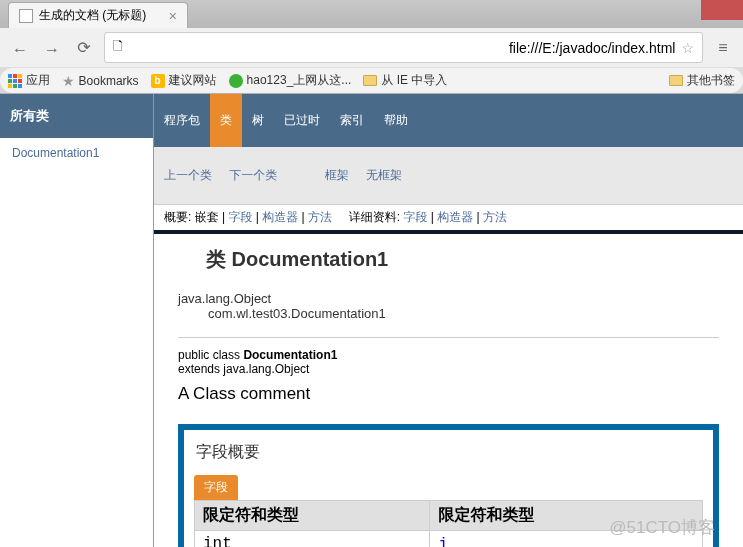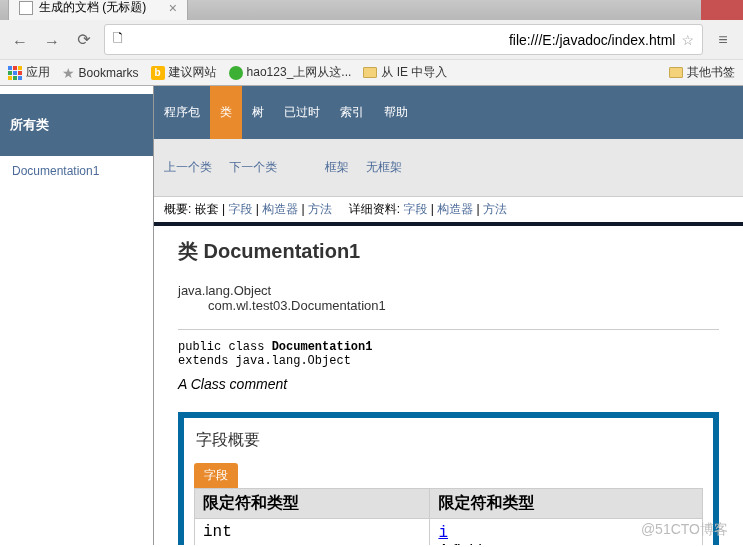--- a/index.html
+++ b/index.html
@@ -1,67 +1,67 @@
 <!DOCTYPE html>
 <html><head>
 <meta charset="utf-8">
 <style>
 * { box-sizing: border-box; margin: 0; padding: 0; }
 body { font-family: Arial, "Microsoft YaHei", sans-serif; font-size: 12px; background: #fff; width: 743px; height: 547px; overflow: hidden; position: relative; }
 .browser-chrome { background: linear-gradient(#e8e8e8, #d8d8d8); border-bottom: 1px solid #b0b0b0; }
-.tab-bar { display: flex; align-items: flex-end; height: 20px; padding-left: 8px; background: linear-gradient(#c8c8c8, #b8b8b8); }
+.tab-bar { display: flex; align-items: flex-end; height: 28px; padding-left: 8px; background: linear-gradient(#c8c8c8, #b8b8b8); }
 .tab { background: #f5f5f5; border: 1px solid #aaa; border-bottom: none; border-radius: 4px 4px 0 0; padding: 4px 10px; display: flex; align-items: center; gap: 6px; font-size: 12px; min-width: 180px; }
 .tab .page-icon { width: 14px; height: 14px; border: 1px solid #999; background: #fff; }
 .tab .close { color: #888; cursor: pointer; margin-left: auto; font-size: 14px; }
 .addr-bar { display: flex; align-items: center; padding: 4px 8px; gap: 8px; background: #f0f0f0; }
 .nav-btn { width: 24px; height: 24px; display: flex; align-items: center; justify-content: center; color: #666; border-radius: 3px; font-size: 16px; }
 .url-box { flex: 1; background: #fff; border: 1px solid #ccc; border-radius: 3px; padding: 4px 8px; display: flex; align-items: center; gap: 6px; }
 .url-box input { border: none; outline: none; flex: 1; font-size: 14px; background: transparent; text-align: right; }
-.bookmark-bar { display: flex; align-items: center; gap: 12px; padding: 4px 8px; background: #f3f3f3; border-top: 1px solid #ddd; font-size: 12px; }
+.bookmark-bar { display: flex; align-items: center; gap: 12px; padding: 4px 8px; background: #f3f3f3; border-top: 1px solid #ddd; font-size: 12px; border-radius: 13px; }
 .bm-item { display: flex; align-items: center; gap: 4px; color: #333; cursor: pointer; }
 .apps-icon { display: inline-grid; grid-template-columns: repeat(3,4px); grid-gap: 1px; }
 .apps-icon span { width: 4px; height: 4px; background: #4285f4; }
 .apps-icon span:nth-child(2){background:#ea4335;} .apps-icon span:nth-child(3){background:#fbbc05;}
 .apps-icon span:nth-child(4){background:#34a853;} .apps-icon span:nth-child(5){background:#4285f4;}
 .apps-icon span:nth-child(6){background:#ea4335;} .apps-icon span:nth-child(7){background:#fbbc05;}
 .apps-icon span:nth-child(8){background:#34a853;} .apps-icon span:nth-child(9){background:#4285f4;}
 .folder-icon { width: 14px; height: 11px; background: #f4d27a; border: 1px solid #c9a94f; border-radius: 1px; }
 .star-icon { color: #999; font-size: 14px; }
 .bing-icon { width: 14px; height: 14px; background: #ffb900; border-radius: 2px; display: flex; align-items: center; justify-content: center; color: #fff; font-weight: bold; font-size: 10px; }
 .hao-icon { width: 14px; height: 14px; background: #3cb034; border-radius: 7px; }
 .content { display: flex; height: calc(547px - 88px); }
 .sidebar { width: 154px; border-right: 1px solid #999; background: #fff; }
-.sidebar-header { background: #4a6a8a; color: #fff; font-weight: bold; padding: 22px 10px; font-size: 13px; margin-top: 8px; }
+.sidebar-header { background: #4a6a8a; color: #fff; font-weight: bold; padding: 13px 10px; font-size: 13px; }
 .sidebar-list { padding: 8px 12px; }
 .sidebar-list a { color: #4c6b99; text-decoration: none; font-size: 12px; }
 .main { flex: 1; overflow: auto; }
 .top-nav { background: #4a6a8a; padding: 0; display: flex; }
 .top-nav a { color: #fff; padding: 18px 10px; text-decoration: none; font-size: 12px; }
 .top-nav a.active { background: #e98b2c; }
 .sub-nav { background: #e8e8e8; padding: 20px 10px; font-size: 12px; border-bottom: 1px solid #ccc; }
 .sub-nav a { color: #4c6b99; text-decoration: none; margin-right: 14px; }
 .sub-nav .gap { margin-left: 30px; }
 .detail-nav { background: #fff; padding: 4px 10px; font-size: 12px; border-bottom: 4px solid #0f172a; }
 .detail-nav a { color: #4c6b99; text-decoration: none; }
 .doc-body { padding: 12px 24px; }
 .pkg-name { color: #666; font-size: 12px; margin-bottom: 6px; }
-.class-title { font-size: 20px; font-weight: bold; color: #333; margin-bottom: 18px; }
+.class-title { font-size: 20px; font-weight: bold; color: #333; margin-bottom: 18px; margin-left: 28px; }
 .inheritance { font-size: 13px; color: #333; margin-bottom: 16px; }
 .inheritance .child { margin-left: 30px; }
 hr { border: none; border-top: 1px solid #ccc; margin: 10px 0; }
-.signature { font-family: Liberation Mono, monospace; font-size: 12px; margin: 8px 0; }
-.comment { font-size: 14px; margin: 8px 0 20px; font-style: italic; }
+.signature { font-family: Liberation Sans, sans-serif; font-size: 12px; margin: 8px 0; }
+.comment { font-size: 17px; margin: 8px 0 20px; }
 .section-box { border: 6px solid #0369a1; margin-top: 16px; }
 .section-title { font-size: 16px; padding: 12px; color: #333; }
 .tab-header { background: #e98b2c; color: #fff; display: inline-block; padding: 4px 10px; margin: 0 0 0 10px; border-radius: 3px 3px 0 0; font-size: 12px; }
 .field-table { width: calc(100% - 20px); margin: 0 10px 10px; border-collapse: collapse; font-size: 16px; }
 .field-table th { background: #e0e0e0; text-align: left; padding: 4px 8px; border: 1px solid #ccc; font-weight: bold; }
 .field-table td { padding: 4px 8px; border: 1px solid #ccc; font-family: "Courier New", monospace; vertical-align: top; }
 .field-table td.desc { font-family: Arial; }
-.watermark { position: absolute; bottom: 8px; right: 15px; color: #bbb; font-size: 14px; }
+.watermark { position: absolute; bottom: 8px; right: 28px; color: #bbb; font-size: 17px; }
 .win-close { position: absolute; top: 0; right: 0; width: 42px; height: 20px; background: #c75050; }
 </style>
 </head>
 <body>
 
 <div class="win-close"></div>
 
 <div class="browser-chrome">
   <div class="tab-bar">
     <div class="tab">

